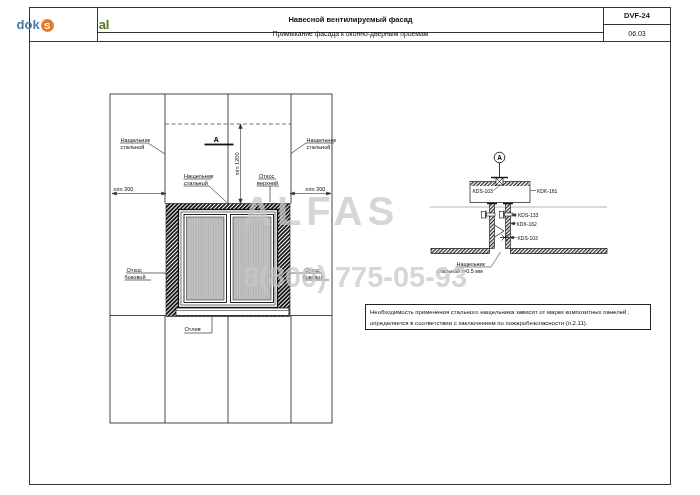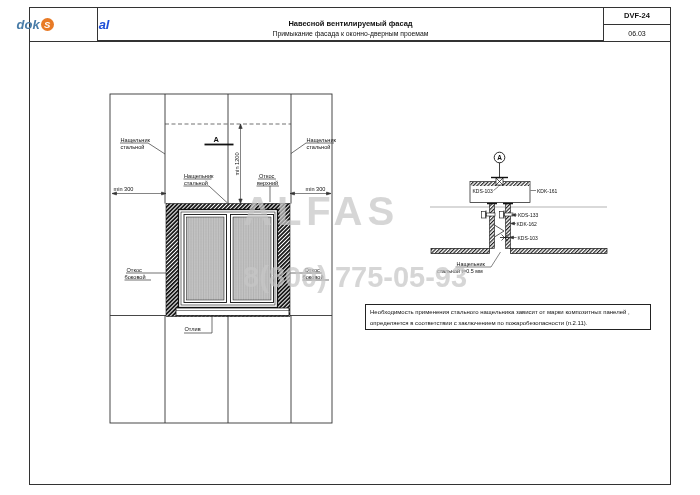--- a/index.html
+++ b/index.html
@@ -2,27 +2,27 @@
 <html><head>
 <meta charset="utf-8">
 <style>
   html,body{margin:0;padding:0;background:#fff;}
   .page{position:relative;width:700px;height:495px;background:#fff;overflow:hidden;
         font-family:"Liberation Sans",sans-serif;color:#111;}
   .abs{position:absolute;box-sizing:border-box;}
   .sheet{left:29px;top:7px;width:642px;height:478px;border:1.5px solid #333;}
   .cell{display:flex;align-items:center;justify-content:center;}
   .hdr-logo{left:29px;top:7px;width:69px;height:35px;border-right:1px solid #333;border-bottom:1px solid #333;}
-  .hdr-title{left:98px;top:7px;width:505px;height:34px;border-bottom:1px solid #333;font-size:7.5px;font-weight:bold;}
+  .hdr-title{left:98px;top:7px;width:505px;height:26px;border-bottom:1px solid #333;font-size:7.5px;font-weight:bold;}
   .hdr-sub{left:98px;top:25px;width:505px;height:17px;border-bottom:1px solid #333;font-size:6.8px;}
   .hdr-code{left:603px;top:7px;width:67px;height:18px;border-left:1px solid #333;border-bottom:1px solid #333;font-size:7.5px;font-weight:bold;}
   .hdr-sheet{left:603px;top:25px;width:67px;height:17px;border-left:1px solid #333;border-bottom:1px solid #333;font-size:7px;}
-  .logo{font-style:italic;font-weight:bold;font-size:13px;display:flex;align-items:center;gap:1px;}
+  .logo{font-weight:bold;font-size:13px;display:flex;align-items:flex-end;gap:1px;}
   .logo .p1{color:#4a7da8;}
-  .logo .p3{color:#1d4ed8;padding-left:44px;}
+  .logo .p3{color:#4d7c0f;padding-left:44px;}
   .logo .circ{background:#e87a26;color:#fff;border-radius:50%;width:13px;height:13px;
               display:inline-flex;align-items:center;justify-content:center;font-size:9.5px;}
   svg text{font-family:"Liberation Sans",sans-serif;fill:#111;}
   .note{left:365px;top:304px;width:286px;height:26px;border:1px solid #222;
         font-size:6px;line-height:1.8;padding:2px 4px;background:#fff;}
   .wm{pointer-events:none;color:rgba(198,198,198,.72);font-weight:bold;z-index:9;white-space:nowrap;}
   .wm-name{left:243px;top:191px;font-size:40px;letter-spacing:5px;line-height:1;}
   .wm-phone{left:243px;top:263px;font-size:29px;line-height:1;}
 </style>
 </head>

